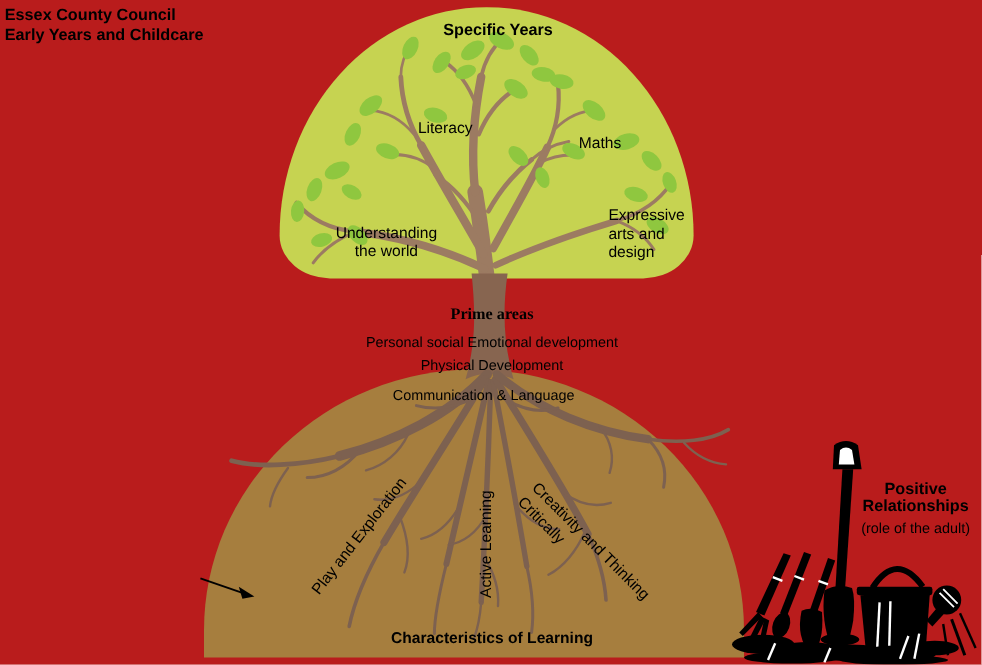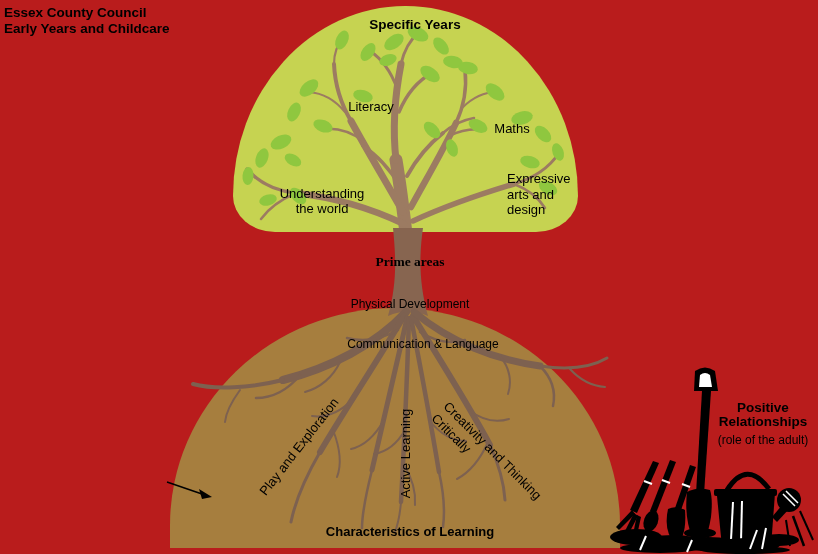--- a/index.html
+++ b/index.html
@@ -19,27 +19,27 @@
     left:170px;top:308px;width:450px;height:240px;background:#a67e3e;
     border-top-left-radius:225px 217px;border-top-right-radius:225px 217px;
   }
   #treesvg{left:0;top:0;width:818px;height:554px;}
   .lbl{position:absolute;white-space:pre-line;line-height:15px;font-size:13px;color:#000;}
   .b{font-weight:bold;}
   .ctr{text-align:center;}
   #brand{left:4px;top:5px;font-size:13.5px;line-height:16px;}
   #specific-areas{left:315px;top:17px;width:200px;font-size:13.5px;}
   #literacy{left:321px;top:99px;width:100px;}
-  #maths{left:472px;top:111px;width:80px;margin-top:10px;}
+  #maths{left:460px;top:111px;width:80px;}
   #understanding{left:252px;top:186px;width:140px;}
   #expressive{left:507px;top:171px;width:110px;line-height:15.5px;}
   #prime-title{left:260px;top:254px;width:300px;font-size:13.5px;font-family:Liberation Serif, serif;}
   #prime-1{left:260px;top:278px;width:300px;font-size:12px;}
   #prime-2{left:260px;top:297px;width:300px;font-size:12px;}
-  #prime-3{left:273px;top:322px;width:300px;font-size:12px;margin-top:15px;}
+  #prime-3{left:253px;top:322px;width:300px;font-size:12px;}
   #root-play{left:224px;top:439px;width:150px;transform:rotate(-52deg);}
   #root-active{left:345px;top:446px;width:120px;transform:rotate(-90deg);}
   #root-creativity{left:452px;top:398px;width:170px;transform:rotate(45deg);
     transform-origin:top left;line-height:17px;}
   #characteristics{left:310px;top:524px;width:200px;}
   #enabling{left:36px;top:455px;width:140px;font-size:13.5px;}
   #positive{left:700px;top:401px;width:126px;font-size:13.5px;line-height:14px;}
   #positive-sub{left:700px;top:433px;width:126px;font-size:12px;}
 </style>
 </head>
@@ -207,20 +207,21 @@
 Early Years and Childcare</div>
   <div id="specific-areas" class="lbl b ctr">Specific Years</div>
   <div id="literacy" class="lbl ctr">Literacy</div>
   <div id="maths" class="lbl ctr">Maths</div>
   <div id="understanding" class="lbl ctr">Understanding
 the world</div>
   <div id="expressive" class="lbl">Expressive
 arts and
 design</div>
   <div id="prime-title" class="lbl b ctr">Prime areas</div>
+  <div id="prime-1" class="lbl ctr">Personal social Emotional development</div>
   <div id="prime-2" class="lbl ctr">Physical Development</div>
   <div id="prime-3" class="lbl ctr">Communication &amp; Language</div>
   <div id="root-play" class="lbl ctr">Play and Exploration</div>
   <div id="root-active" class="lbl ctr">Active Learning</div>
   <div id="root-creativity" class="lbl">Creativity and Thinking
 Critically</div>
   <div id="characteristics" class="lbl b ctr">Characteristics of Learning</div>
   <div id="positive" class="lbl b ctr">Positive
 Relationships</div>
   <div id="positive-sub" class="lbl ctr">(role of the adult)</div>

